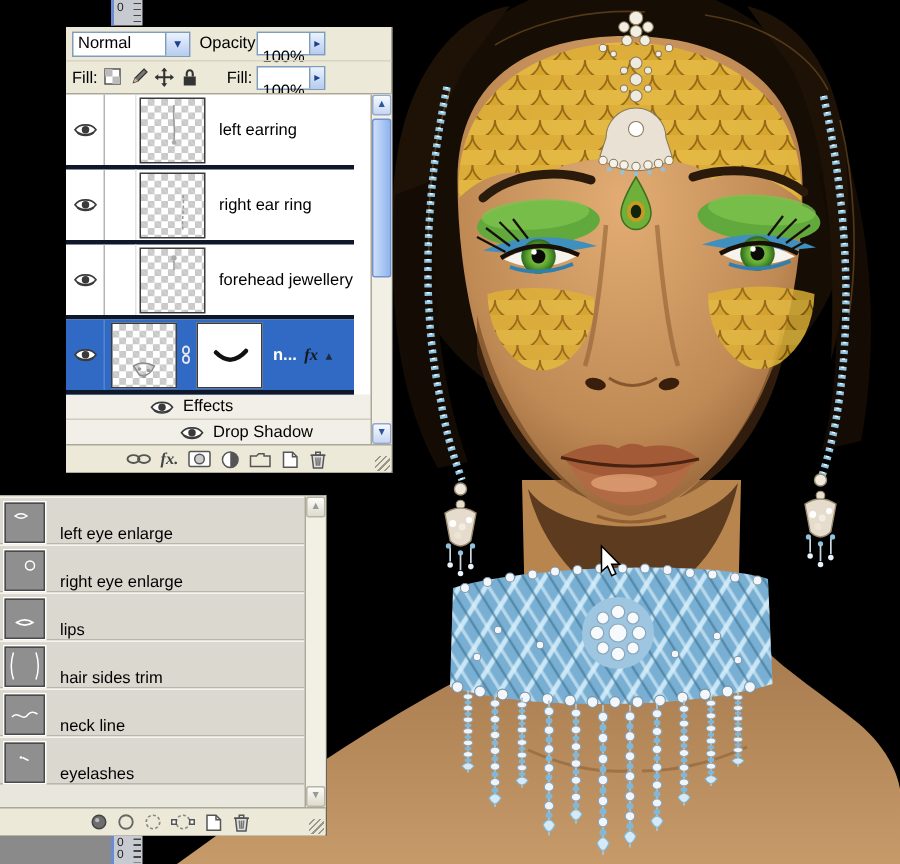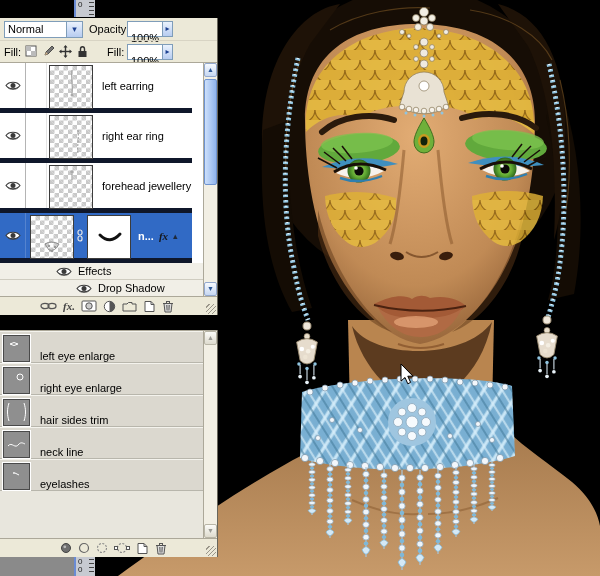--- a/index.html
+++ b/index.html
@@ -13,38 +13,38 @@
          font-size:8px;color:#222;line-height:8px;padding:1px 0 0 2px;}
   .ruler-top{top:0;height:17px;}
   .ruler-bottom{top:557px;height:19px;}
   .ruler .ticks{position:absolute;right:1px;top:2px;bottom:1px;width:5px;
       background:repeating-linear-gradient(to bottom,#444 0 1px,transparent 1px 4px);}
   .ruler span{display:block;}
   .pasteboard{position:absolute;left:0;top:557px;width:74px;height:19px;background:#8A8A8A;}
   
   .palette{position:absolute;left:0;width:218px;background:#ECE9D8;border-right:1px solid #69665B;
            border-bottom:1px solid #69665B;}
-  .layers-panel{top:18px;height:297px;}
+  .layers-panel{top:18px;height:297px;margin-left:44px;}
   .paths-panel{top:330px;height:227px;}
   .hdr-row{height:22px;display:flex;align-items:center;padding:0 4px;position:relative;}
   .hdr-row + .hdr-row{border-top:1px solid #D8D4C4;}
   .combo{display:flex;width:79px;height:17px;border:1px solid #7F9DB9;background:#fff;}
   .combo .val{flex:1;padding:1px 3px;}
   .combo .drop{width:16px;background:linear-gradient(180deg,#EAF2FD,#B7CCF0);border-left:1px solid #7F9DB9;
        color:#1B3F91;text-align:center;line-height:15px;font-size:9px;}
   .lbl{margin-left:6px;}
   .valbox{position:absolute;left:127px;display:flex;width:46px;height:16px;border:1px solid #7F9DB9;background:#fff;}
   .valbox .v{flex:1;padding:10px 3px;}
   .valbox .spin{width:13px;background:linear-gradient(180deg,#EAF2FD,#B7CCF0);border-left:1px solid #7F9DB9;
        color:#1B3F91;text-align:center;line-height:14px;font-size:8px;}
   .lockicons{display:flex;gap:4px;margin-left:4px;}
   .lockicons svg{display:block;}
   
   .layers-list{position:relative;height:234px;background:#fff;border-top:1px solid #ACA899;overflow:hidden;}
-  .lrow{display:flex;height:50px;border-bottom:5px solid #0f172a;width:192px;position:relative;}
+  .lrow{display:flex;height:50px;border-bottom:3px solid #0f172a;width:192px;position:relative;}
   .eye-cell{width:26px;border-right:1px solid #B4B4B4;display:flex;align-items:center;justify-content:center;flex:none;}
   .spacer{width:21px;border-right:1px solid #E4E4E4;flex:none;}
   .thumb{width:44px;height:44px;margin:2px 1px 2px 2px;border:1px solid #3C3C3C;position:relative;flex:none;}
   .checker{background-color:#fff;
      background-image:linear-gradient(45deg,#C9C9C9 25%,transparent 25% 75%,#C9C9C9 75%),
                       linear-gradient(45deg,#C9C9C9 25%,transparent 25% 75%,#C9C9C9 75%);
      background-size:9px 9px;background-position:0 0,4.5px 4.5px;}
   .thumb svg{position:absolute;left:0;top:0;}
   .lname{align-self:center;margin-left:8px;white-space:nowrap;}
   .lrow.sel{background:#316AC5;color:#fff;}
@@ -597,20 +597,28 @@
         <div class="pthumb">
           <svg width="25" height="25">
               <circle cx="16" cy="9" r="3" fill="none" stroke="#fff" stroke-width="1"></circle>
             </svg>
         </div>
         <span class="pname">right eye enlarge</span>
       </div>
       <div class="prow">
         <div class="pthumb">
           <svg width="25" height="25">
+              <path d="M7,15 Q12.5,11.5 18,15 Q12.5,18.5 7,15 Z" fill="none" stroke="#fff" stroke-width="1"></path>
+            </svg>
+        </div>
+        <span class="pname">lips</span>
+      </div>
+      <div class="prow">
+        <div class="pthumb">
+          <svg width="25" height="25">
               <path d="M5,3 C3,9 3,15 5,21 M20,3 C22,9 22,15 20,21" fill="none" stroke="#fff" stroke-width="1"></path>
             </svg>
         </div>
         <span class="pname">hair sides trim</span>
       </div>
       <div class="prow">
         <div class="pthumb">
           <svg width="25" height="25">
               <path d="M4,14 C8,9 11,18 15,12 C17,10 19,11 21,12" fill="none" stroke="#fff" stroke-width="1"></path>
             </svg>

